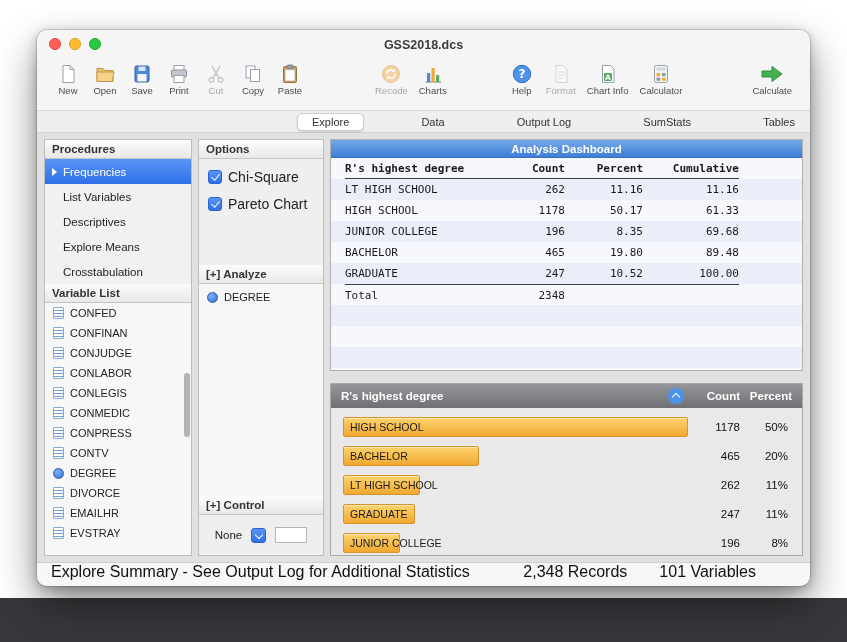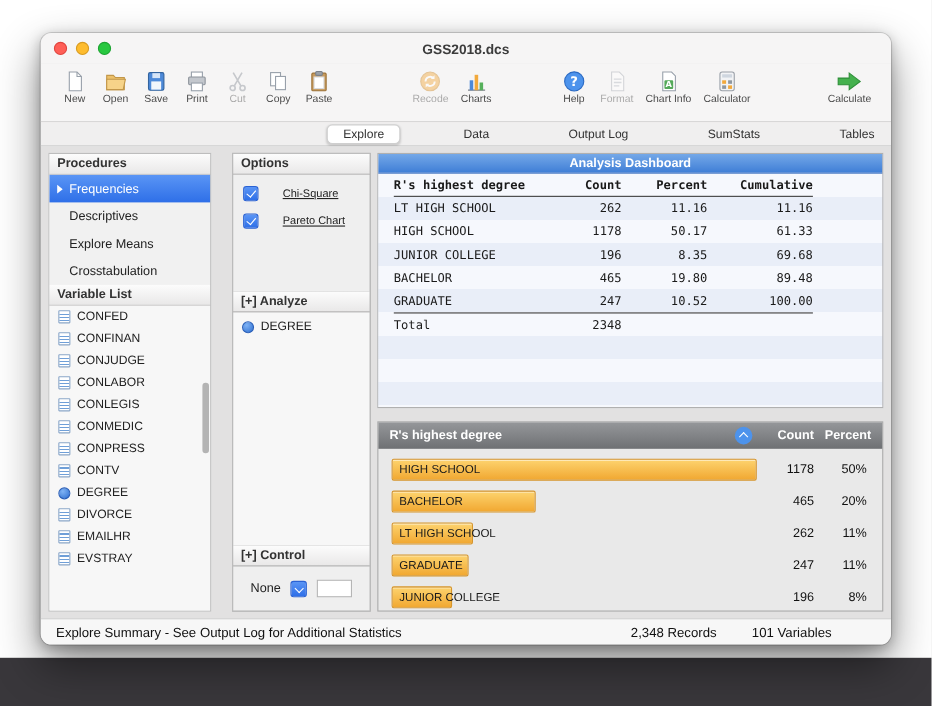--- a/index.html
+++ b/index.html
@@ -53,23 +53,23 @@
   .proc-item.selected::before { content:""; position:absolute; left:7px; top:9px;
     border-left:5px solid #fff; border-top:4px solid transparent; border-bottom:4px solid transparent; }
   .var-list { flex:1; background:#f7f7f7; overflow:hidden; position:relative; }
   .var-item { height:20px; display:flex; align-items:center; gap:6px; padding-left:8px; font-size:11px; color:#222;text-align:center; }
   .var-icon { width:11px; height:12px; flex:none; background:#fff; border:1px solid #8aa6c8; border-radius:1px;
     background-image:repeating-linear-gradient(to bottom,#ffffff 0 2px,#6f9fd8 2px 3px); }
   .var-icon.dot { width:11px; height:11px; border-radius:50%; border:1px solid #2a5fb8;
     background:radial-gradient(circle at 35% 30%,#7fb3f5,#2f6fd0); }
   .var-scroll { position:absolute; right:1px; top:70px; width:6px; height:64px; background:#b4b4b4; border-radius:3px; }
 
-  .col-mid { width:126px; flex:none; border:1px solid #bdbdbd; background:#a3a3a3; display:flex; flex-direction:column;margin-left:13px; }
+  .col-mid { width:126px; flex:none; border:1px solid #bdbdbd; background:#22c55e; display:flex; flex-direction:column; }
   .options-body { height:106px; flex:none; background:#efefef; padding:10px 9px; display:flex; flex-direction:column; gap:11px; }
-  .check-row { display:flex; align-items:center; gap:22px; font-size:10px; color:#222;text-decoration:underline; }
+  .check-row { display:flex; align-items:center; gap:6px; font-size:14px; color:#222; }
   .checkbox { width:14px; height:14px; flex:none; border-radius:3px; border:1px solid #2a62d4;
     background:linear-gradient(#5a95f5,#2e6fe8); display:flex; align-items:center; justify-content:center; }
   .checkbox::after { content:""; width:3.5px; height:7px; margin-top:-2px;
     border-right:1.8px solid #fff; border-bottom:1.8px solid #fff; transform:rotate(40deg); }
   .analyze-body { flex:1; background:#f7f7f7; padding:7px 8px; }
   .analyze-var { display:flex; align-items:center; gap:6px; font-size:11px; color:#222; }
   .control-body { height:40px; flex:none; background:#efefef; display:flex; align-items:center; justify-content:center; gap:9px; font-size:11.5px; color:#222; }
   .combo-btn { width:15px; height:15px; border-radius:3px; border:1px solid #2a62d4;
     background:linear-gradient(#5a95f5,#2e6fe8); position:relative; }
   .combo-btn::after { content:""; position:absolute; left:4px; top:3.5px; width:5px; height:5px;
@@ -102,21 +102,21 @@
   .c-track { flex:1; position:relative; height:20px; margin-right:8px; min-width:0; }
   .c-bar { height:20px; border:1px solid #d6952b; border-radius:2px;
     background:linear-gradient(#fdd36e,#f1a832); box-shadow:inset 0 1px 0 rgba(255,255,255,.5); position:relative; }
   .c-bar-label { position:absolute; left:6px; top:50%; transform:translateY(-50%);
     font-size:10.5px; color:#1a1a1a; white-space:nowrap; }
   .c-count { width:44px; text-align:right; font-size:11.5px; color:#111; }
   .c-pct { width:48px; text-align:right; font-size:11.5px; color:#111; }
 
   
   .statusbar { height:24px; flex:none; background:#f7f7f7; border-top:1px solid #cfcfcf;
-    display:flex; align-items:center; padding:0 14px; font-size:12px; color:#111; }
+    display:flex; padding:0 14px; font-size:16px; color:#111; }
   .sb-records { margin-left:auto; }
   .sb-vars { margin-left:32px; margin-right:40px; }
 </style>
 </head>
 <body>
 
 <div class="dock-strip"></div>
 
 <div class="window">
 
@@ -287,20 +287,21 @@
     <div class="tab">SumStats</div>
     <div class="tab">Tables</div>
   </div>
 
   <div class="content">
 
     <div class="col-left">
       <div class="panel-header">Procedures</div>
       <div class="proc-list">
         <div class="proc-item selected">Frequencies</div>
+        <div class="proc-item">List Variables</div>
         <div class="proc-item">Descriptives</div>
         <div class="proc-item">Explore Means</div>
         <div class="proc-item">Crosstabulation</div>
       </div>
       <div class="panel-header">Variable List</div>
       <div class="var-list">
         <div class="var-item">
             <span class="var-icon"></span>
             <span>CONFED</span>
           </div>

